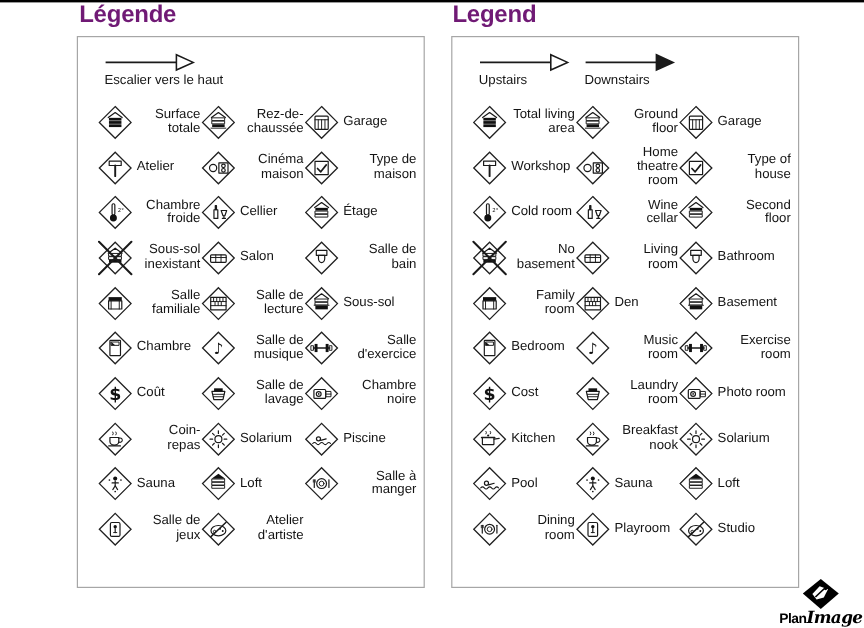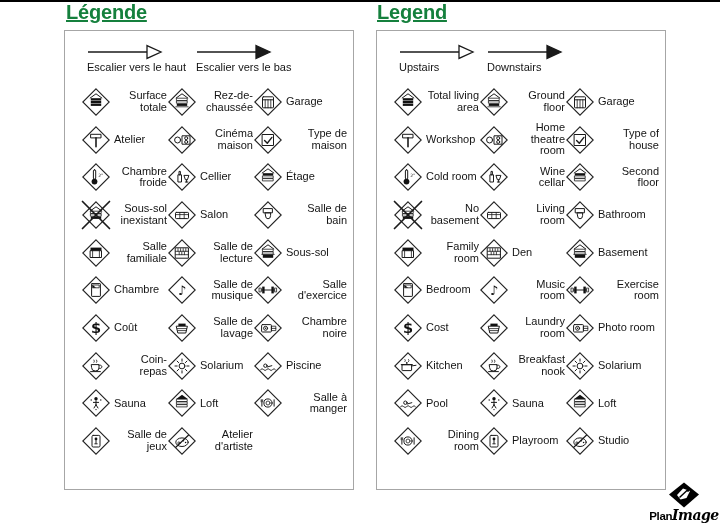--- a/index.html
+++ b/index.html
@@ -1,21 +1,21 @@
 <!DOCTYPE html>
 <html><head>
 <meta charset="utf-8">
 <style>
   html,body{margin:0;padding:0;background:#fff;}
   .canvas{position:relative;width:720px;height:523px;background:#fff;overflow:hidden;
           font-family:"Liberation Sans",sans-serif;color:#151515;}
   .top-rule{position:absolute;top:0;left:0;width:720px;height:2px;background:#000;}
 
   .title{position:absolute;top:1px;margin:0;font-size:20px;font-weight:bold;
-         letter-spacing:-0.2px;color:#15803d;text-decoration:underline;}
+         letter-spacing:-0.2px;color:#701a75;}
   #title-fr{left:66px;}
   #title-en{left:377px;}
 
   .panel{position:absolute;top:30px;width:288px;height:458px;border:1px solid #a6a6a6;background:#fff;}
   #panel-fr{left:64px;}
   #panel-en{left:376px;}
 
   .arrows{position:absolute;top:12px;left:22px;display:flex;gap:10px;align-items:flex-end;}
   .arrow-group{display:flex;flex-direction:column;align-items:flex-start;}
   .arrow-label{font-size:11px;line-height:13px;white-space:nowrap;color:#141414;}
@@ -47,27 +47,20 @@
     <div class="arrows">
 
         <div class="arrow-group">
           <span class="icon-slot"><svg width="78" height="18" viewBox="0 0 78 18">
               <line x1="1" y1="9" x2="60" y2="9" stroke="#1a1a1a" stroke-width="1.5"></line>
               <polygon points="60,2.6 74,9 60,15.4" fill="#fff" stroke="#1a1a1a" stroke-width="1.3"></polygon>
             </svg></span>
           <span class="arrow-label">Escalier vers le haut</span>
         </div>
 
-        <div class="arrow-group">
-          <span class="icon-slot"><svg width="78" height="18" viewBox="0 0 78 18">
-              <line x1="1" y1="9" x2="60" y2="9" stroke="#1a1a1a" stroke-width="1.5"></line>
-              <polygon points="60,2.6 74,9 60,15.4" fill="#1a1a1a" stroke="#1a1a1a" stroke-width="1.3"></polygon>
-            </svg></span>
-          <span class="arrow-label">Escalier vers le bas</span>
-        </div>
       </div>
     <div class="grid">
 
         <div class="cell">
           <span class="icon-slot"><svg viewBox="0 0 30 30" width="30" height="30">
               <polygon points="15,1.8 28.2,15 15,28.2 1.8,15" fill="#fff" stroke="#222" stroke-width="1.1"></polygon>
               <g fill="none" stroke="#1a1a1a" stroke-width="1" stroke-linecap="round" stroke-linejoin="round">
                 <polyline points="9.2,11 15,6.8 20.8,11"></polyline>
                 <rect x="9.8" y="11.2" width="10.4" height="2.3" fill="#111" stroke="none"></rect>
                 <rect x="9.8" y="13.9" width="10.4" height="2.3" fill="#111" stroke="none"></rect>

